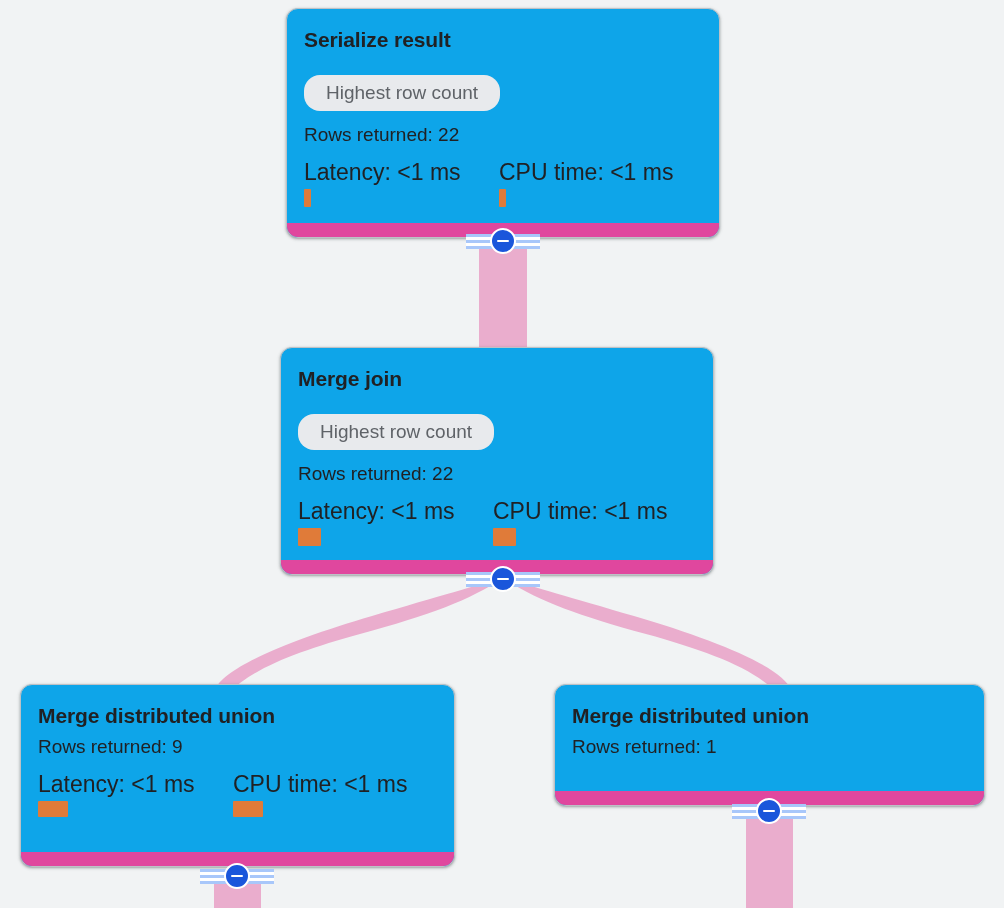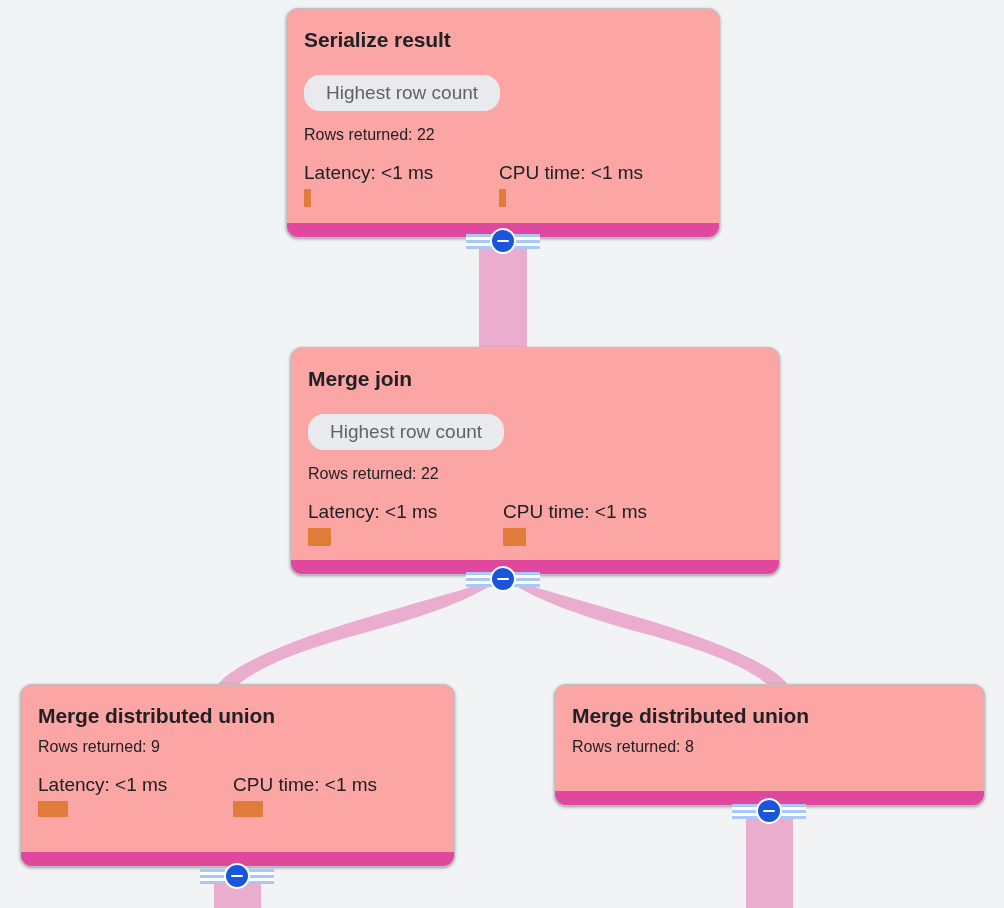--- a/index.html
+++ b/index.html
@@ -21,21 +21,21 @@
   #edges {
     position: absolute;
     left: 0; top: 0;
     width: 1004px; height: 908px;
     pointer-events: none;
   }
 
   
   .node {
     position: absolute;
-    background: #fca5a5;
+    background: #0ea5e9;
     border: 1px solid #bdc1c6;
     border-radius: 12px;
     box-shadow: 0 1px 2px rgba(60,64,67,0.30), 0 1px 3px 1px rgba(60,64,67,0.15);
     overflow: hidden;
   }
   .node-body {
     padding: 18px 17px 14px 17px;
   }
   .node-title {
     font-size: 21px;
@@ -51,32 +51,32 @@
     padding: 7px 22px;
     background: #e8eaed;
     border-radius: 16px;
     font-size: 19px;
     color: #5f6368;
     line-height: 22px;
     white-space: nowrap;
   }
   .rows {
     margin-top: 12px;
-    font-size: 16px;
+    font-size: 19px;
     color: #202124;
     line-height: 23px;
     white-space: nowrap;
   }
   .metrics {
     display: flex;
     margin-top: 15px;
   }
   .metric { position: relative; }
   .metric-label {
-    font-size: 19px;
+    font-size: 23px;
     color: #202124;
     line-height: 23px;
     white-space: nowrap;
   }
   .metric-bar {
     margin-top: 5px;
     background: #e07b39;
     border-radius: 1px;
   }
   .node-footer {
@@ -167,21 +167,21 @@
         </div>
         <div class="metric">
           <div class="metric-label">CPU time: &lt;1 ms</div>
           <div class="metric-bar" style="width:7px; height:18px;"></div>
         </div>
       </div>
     </div>
     <div class="node-footer"></div>
   </div>
 
-  <div class="node" style="left:290px; top:347px; width:490px; height:228px;">
+  <div class="node" style="left:280px; top:347px; width:434px; height:228px;">
     <div class="node-body">
       <div class="node-title">Merge join</div>
       <div class="chip">Highest row count</div>
       <div class="rows">Rows returned: 22</div>
       <div class="metrics">
         <div class="metric" style="width:195px;">
           <div class="metric-label">Latency: &lt;1 ms</div>
           <div class="metric-bar" style="width:23px; height:18px;"></div>
         </div>
         <div class="metric">
@@ -207,21 +207,21 @@
           <div class="metric-bar" style="width:30px; height:16px;"></div>
         </div>
       </div>
     </div>
     <div class="node-footer"></div>
   </div>
 
   <div class="node" style="left:554px; top:684px; width:431px; height:122px;">
     <div class="node-body">
       <div class="node-title">Merge distributed union</div>
-      <div class="rows" style="margin-top:6px;">Rows returned: 8</div>
+      <div class="rows" style="margin-top:6px;">Rows returned: 1</div>
     </div>
     <div class="node-footer"></div>
   </div>
 
   <div class="collapse" style="left:503px; top:241px;">
     <span class="rails"></span>
     <span class="knob"></span>
   </div>
 
   <div class="collapse" style="left:503px; top:579px;">

